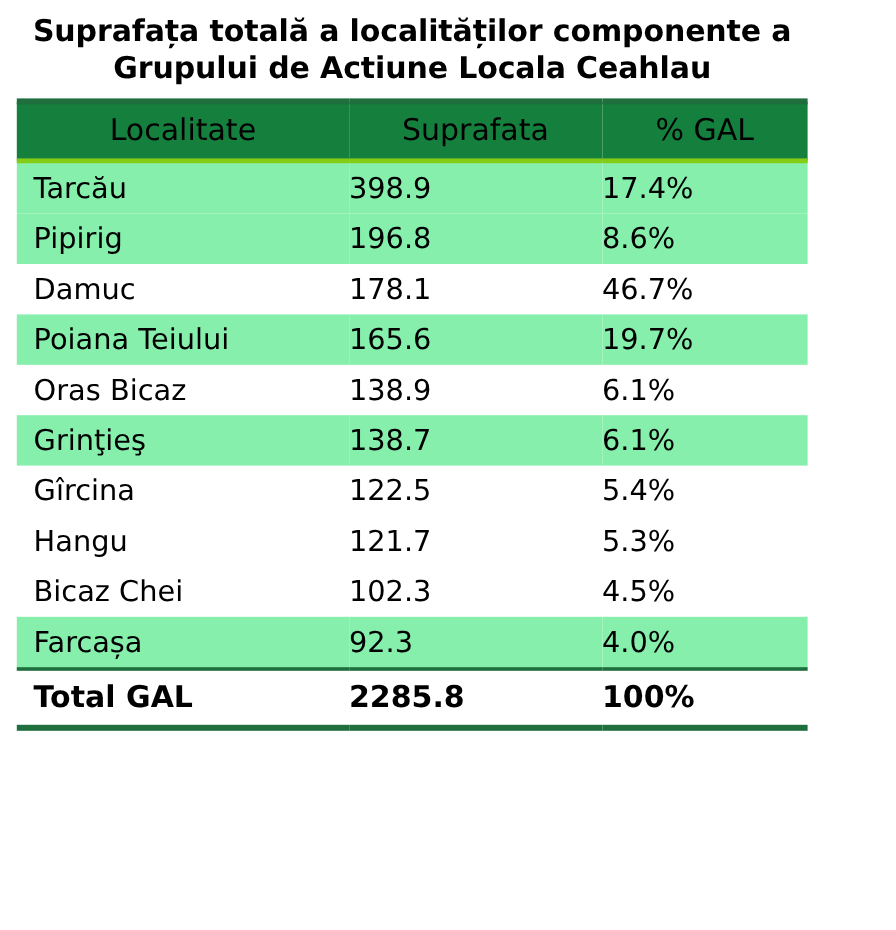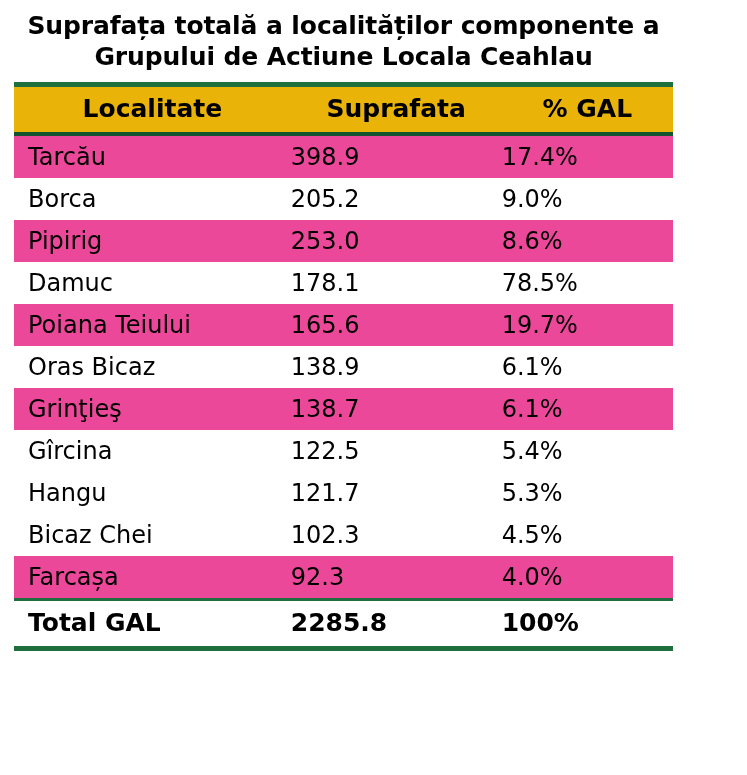--- a/index.html
+++ b/index.html
@@ -38,38 +38,38 @@
     width: 100%;
     border-collapse: collapse;
     table-layout: fixed;
   }
   table.data col.c-loc { width: 42%; }
   table.data col.c-sup { width: 32%; }
   table.data col.c-gal { width: 26%; }
 
   thead th {
     font-size: 25px;
-    font-weight: bold;
+    font-weight: normal;
     padding: 7px 0 9px 0;
     border-top: 5px solid #1f6f3e;
-    border-bottom: 4px solid #14532d;
-    background: #eab308;
+    border-bottom: 4px solid #84cc16;
+    background: #15803d;
     text-align: center;
   }
   thead th.loc { text-align: center; padding-left: 0; }
 
   tbody td {
     font-size: 24px;
     padding: 4px 0 4px 0;
     height: 34px;
     line-height: 1.04;
     vertical-align: middle;
   }
   tbody tr.alt td {
-    background: #ec4899;
+    background: #86efac;
   }
   td.loc {
     text-align: left;
     padding-left: 14px;
   }
   td.sup, td.gal {
   }
   tbody tr.total td {
     font-weight: bold;
     border-top: 3px solid #1f6f3e;
@@ -102,34 +102,29 @@
         <th>Suprafata</th>
         <th>% GAL</th>
       </tr>
     </thead>
     <tbody>
       <tr class="alt">
         <td class="loc">Tarcău</td>
         <td class="sup">398.9</td>
         <td class="gal">17.4%</td>
       </tr>
-      <tr>
-        <td class="loc">Borca</td>
-        <td class="sup">205.2</td>
-        <td class="gal">9.0%</td>
-      </tr>
       <tr class="alt">
         <td class="loc">Pipirig</td>
-        <td class="sup">253.0</td>
+        <td class="sup">196.8</td>
         <td class="gal">8.6%</td>
       </tr>
       <tr>
         <td class="loc">Damuc</td>
         <td class="sup">178.1</td>
-        <td class="gal">78.5%</td>
+        <td class="gal">46.7%</td>
       </tr>
       <tr class="alt">
         <td class="loc">Poiana Teiului</td>
         <td class="sup">165.6</td>
         <td class="gal">19.7%</td>
       </tr>
       <tr>
         <td class="loc">Oras Bicaz</td>
         <td class="sup">138.9</td>
         <td class="gal">6.1%</td>

